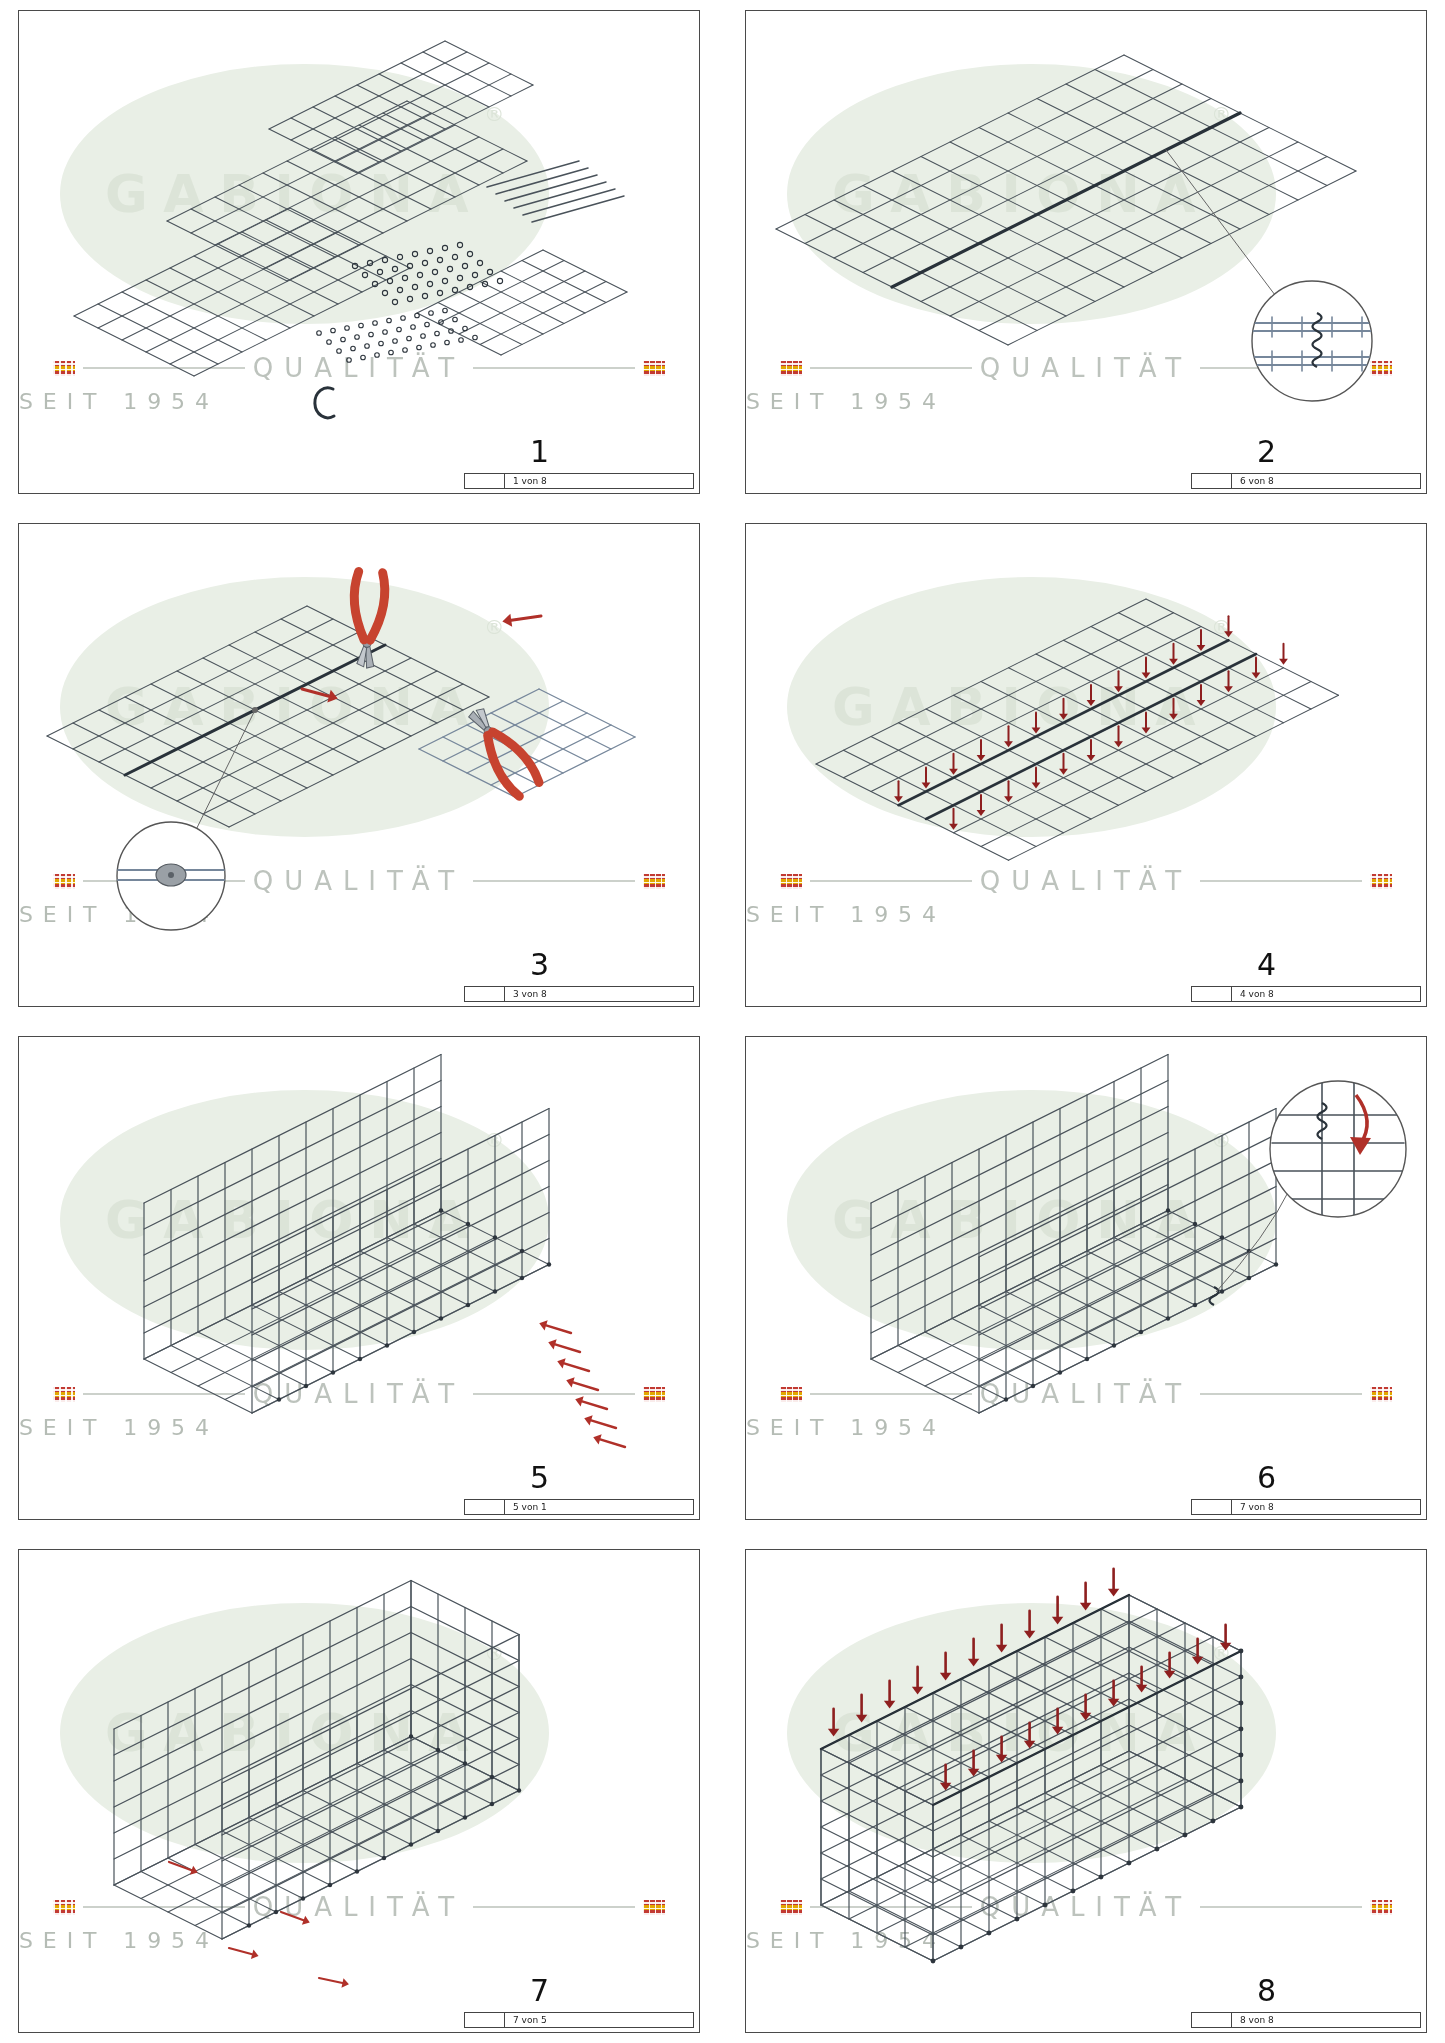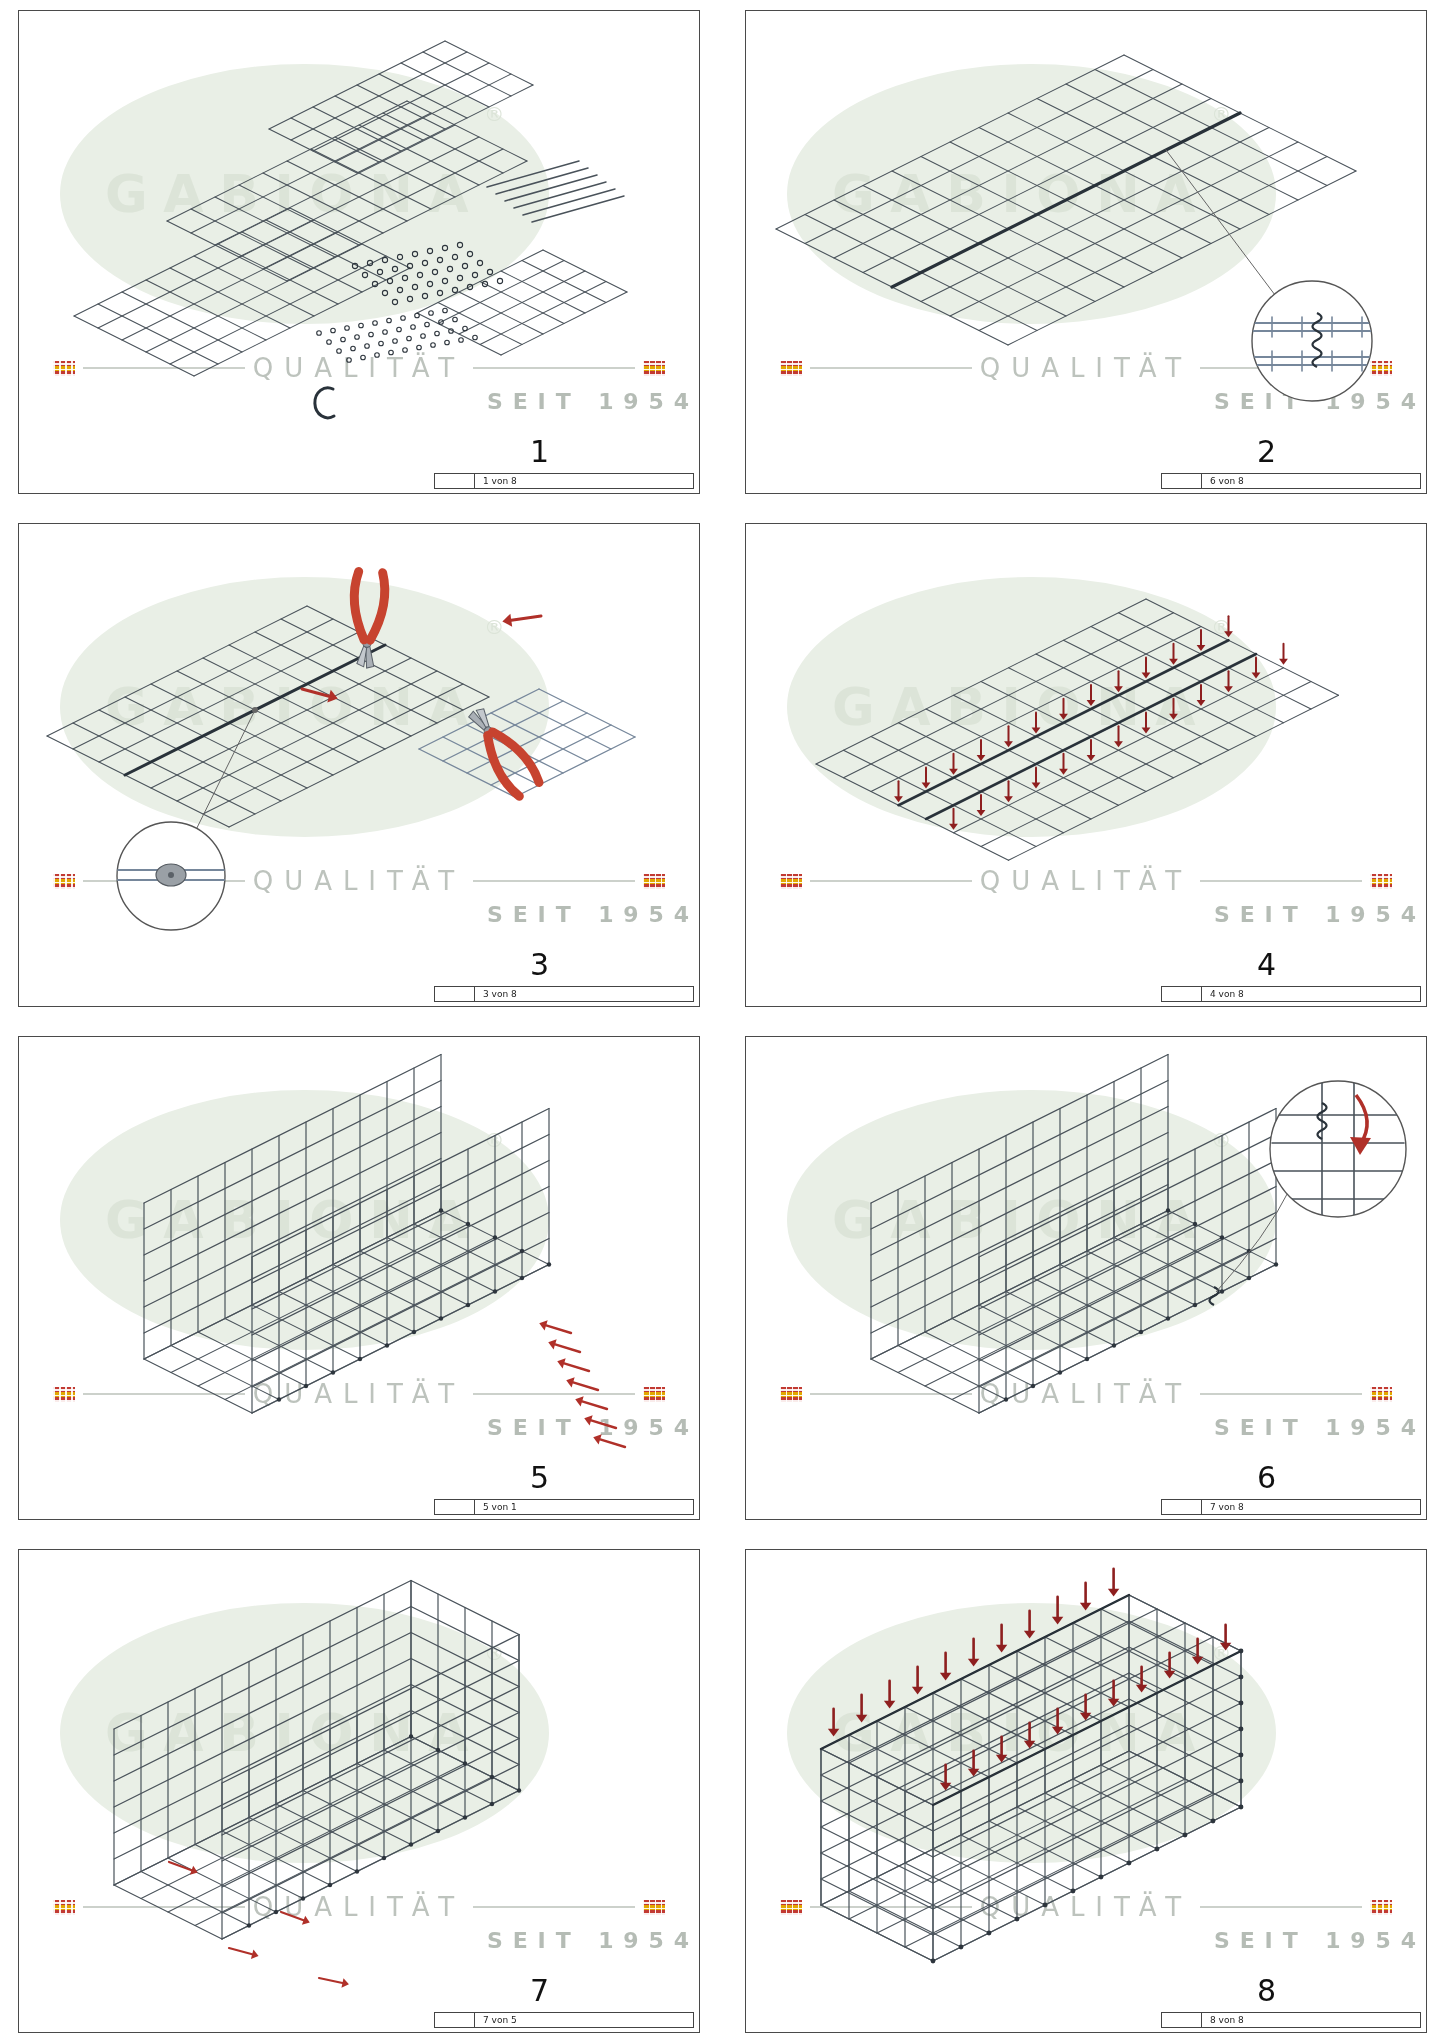--- a/index.html
+++ b/index.html
@@ -13,24 +13,24 @@
   .wm-ellipse{position:absolute;left:6%;top:11%;width:72%;height:54%;background:#e9efe6;border-radius:50%;display:flex;align-items:center;justify-content:center}
   .wm-brand{font-size:52px;font-weight:700;letter-spacing:0.30em;color:#dce4d8;white-space:nowrap}
   .wm-reg{font-size:20px;color:#dce4d8;align-self:flex-start;margin-top:38px}
   .wm-row{position:absolute;left:5%;right:5%;top:71%;display:flex;align-items:center;gap:8px}
   .wm-line{flex:1;height:2.5px;background:#ccd1cb}
   .wm-quality{font-size:26px;letter-spacing:0.42em;color:#bdc3bd;font-weight:500;white-space:nowrap}
   .wm-flag{width:22px;height:15px;flex:0 0 auto;background-image:
       repeating-linear-gradient(90deg,rgba(255,255,255,.9) 0 1.5px,transparent 1.5px 6px),
       repeating-linear-gradient(0deg,rgba(255,255,255,.9) 0 1.5px,transparent 1.5px 5.5px),
       linear-gradient(180deg,#c23a32 0 34%,#e2a800 34% 67%,#c23a32 67% 100%)}
-  .wm-since{position:absolute;top:78.5%;left:0;right:0;text-align:right;font-size:22px;font-weight:bold;letter-spacing:0.45em;color:#b5bcb5}
+  .wm-since{position:absolute;top:78.5%;left:0;right:0;text-align:left;font-size:22px;font-weight:normal;letter-spacing:0.45em;color:#b5bcb5}
   
   .stepnum{position:absolute;right:150px;bottom:24px;font-size:30px;color:#111;z-index:3}
-  .footerbox{position:absolute;right:5px;bottom:4px;width:260px;height:16px;border:1px solid #444;display:flex;z-index:3;background:#fff}
+  .footerbox{position:absolute;right:5px;bottom:4px;width:230px;height:16px;border:1px solid #444;display:flex;z-index:3;background:#fff}
   .fcell{width:40px;border-right:1px solid #444}
   .flabel{font-size:9px;line-height:14px;padding-left:8px;color:#222}
 </style>
 </head>
 <body>
 
 <div class="sheet">
   <article class="panel">
   <div class="wm">
     <div class="wm-ellipse">

